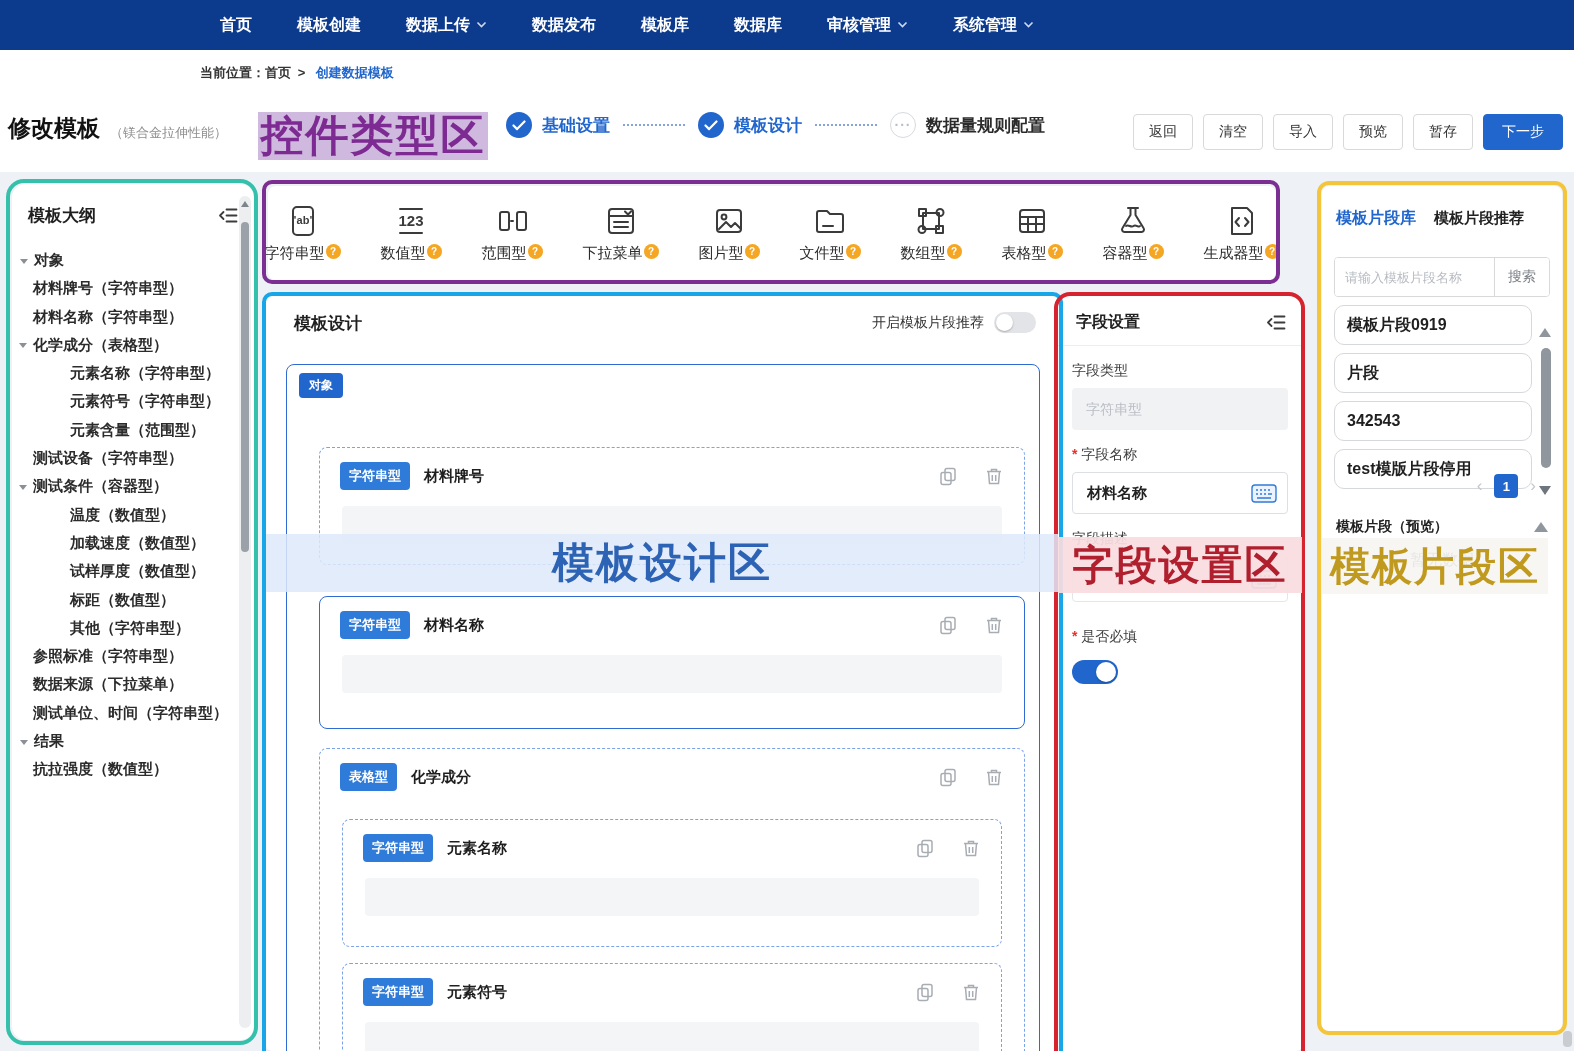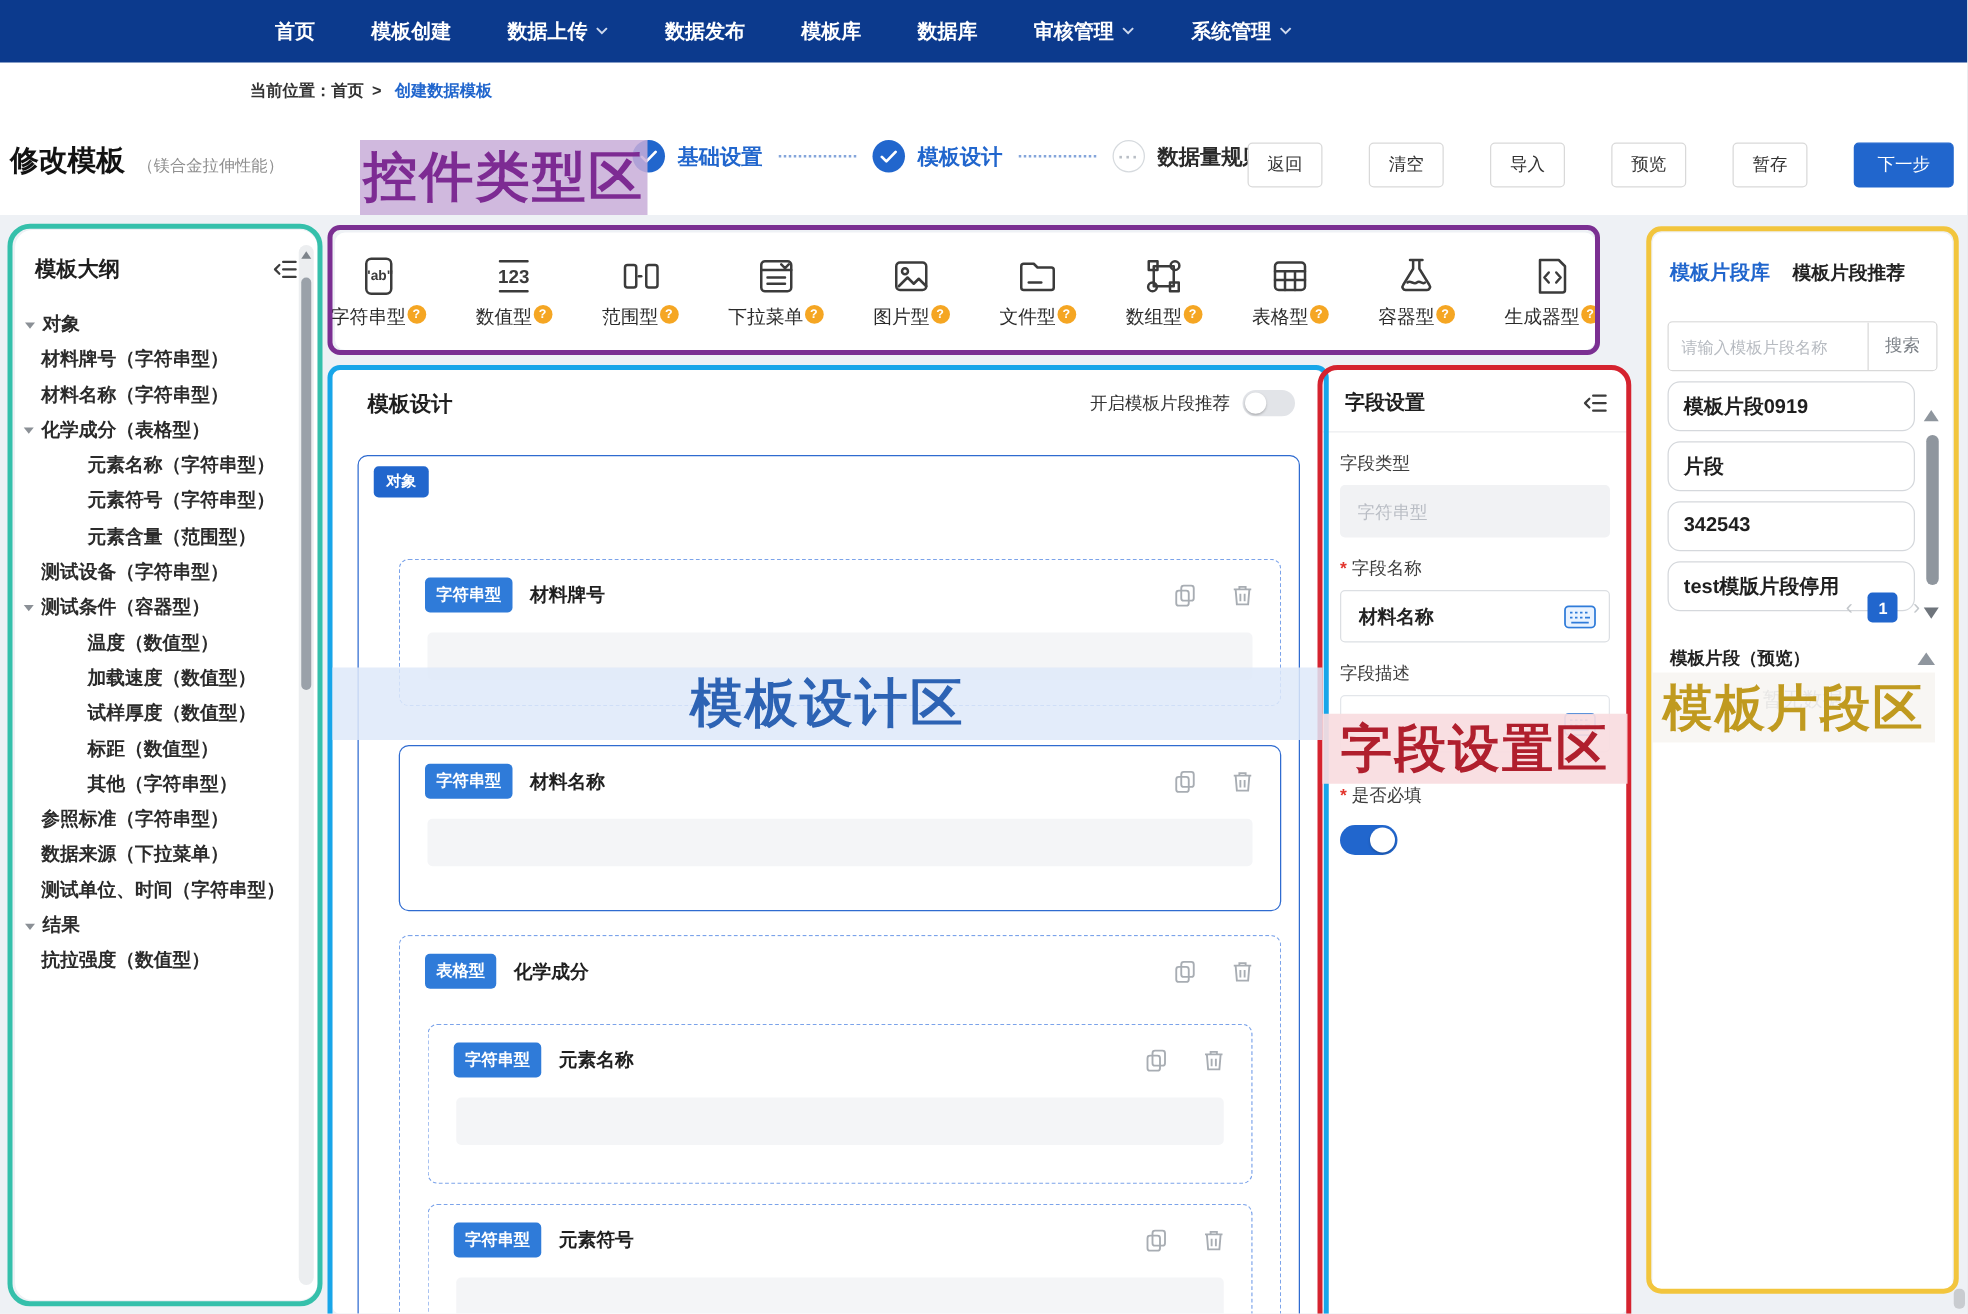--- a/index.html
+++ b/index.html
@@ -19,21 +19,21 @@
   
   .page-title{position:absolute;left:8px;top:113px;font-size:23px;font-weight:800;color:#121212;}
   .page-subtitle{position:absolute;left:110px;top:124px;font-size:13px;color:#8f8f8f;}
   .steps{position:absolute;left:506px;top:112px;display:flex;align-items:center;}
   .step{display:flex;align-items:center;gap:10px;}
   .step-circle{width:26px;height:26px;border-radius:50%;background:#2166cd;display:flex;align-items:center;justify-content:center;flex:none;}
   .step-label{font-size:17px;font-weight:700;color:#2166cd;white-space:nowrap;}
   .step.pending .step-circle{background:#fff;border:1px solid #d6dade;box-sizing:border-box;color:#b9bec5;font-size:14px;font-weight:700;letter-spacing:1px;}
   .step.pending .step-label{color:#2b2b2b;}
   .connector{width:62px;border-top:2px dotted #84a5da;margin:0 13px;}
-  .toolbar{position:absolute;right:11px;top:114px;display:flex;gap:37px;align-items:center;}
+  .toolbar{position:absolute;right:11px;top:114px;display:flex;gap:10px;align-items:center;}
   .btn{height:34px;padding:0 15px;background:#fff;border:1px solid #d9d9d9;border-radius:4px;
        font-size:14px;color:#333;display:flex;align-items:center;cursor:pointer;white-space:nowrap;}
   .btn.primary{background:#2166cd;border-color:#2166cd;color:#fff;padding:0 18px;}
 
   .content-bg{position:absolute;left:0;top:172px;right:0;bottom:0;background:#eef1f5;}
 
   
   .sidebar-panel{position:absolute;left:12px;top:184px;width:242px;height:856px;background:#fff;border-radius:14px;overflow:hidden;}
   .outline-header{display:flex;justify-content:space-between;align-items:center;padding:20px 16px 8px 16px;}
   .outline-title{font-size:17px;font-weight:800;color:#1f1f1f;}
@@ -119,24 +119,24 @@
 
   
   .ann{position:absolute;pointer-events:none;z-index:40;box-sizing:border-box;}
   .ann-border{border-style:solid;border-width:4px;background:transparent;}
   .ab-outline{left:6px;top:179px;width:252px;height:866px;border-color:#35c0ab;border-radius:18px;}
   .ab-control{left:262px;top:180px;width:1018px;height:104px;border-color:#7b2f92;border-radius:10px;}
   .ab-design{left:262px;top:292px;width:801px;height:792px;border-color:#18a6e9;border-radius:10px;}
   .ab-fields{left:1054px;top:292px;width:251px;height:790px;border-color:#d5232f;border-radius:16px;}
   .ab-frags{left:1317px;top:181px;width:250px;height:854px;border-color:#f2c53d;border-radius:12px;}
   .ann-label{display:flex;align-items:center;justify-content:center;font-weight:900;letter-spacing:2px;white-space:nowrap;}
-  .al-control{left:288px;top:112px;width:230px;height:60px;background:rgba(200,173,216,.85);color:#7d2b93;font-size:43px;}
+  .al-control{left:258px;top:112px;width:230px;height:48px;background:rgba(200,173,216,.85);color:#7d2b93;font-size:43px;}
   .al-outline{left:10px;top:532px;width:246px;height:64px;background:rgba(183,231,221,.92);color:#2ba38d;font-size:45px;}
   .al-design{left:266px;top:534px;width:792px;height:58px;background:rgba(222,233,249,.85);color:#2d63b4;font-size:42px;}
-  .al-fields{left:1058px;top:537px;width:244px;height:56px;background:rgba(249,221,224,.93);color:#b01f2d;font-size:41px;margin-top:34px;}
+  .al-fields{left:1058px;top:537px;width:244px;height:56px;background:rgba(249,221,224,.93);color:#b01f2d;font-size:41px;}
   .al-frags{left:1322px;top:538px;width:226px;height:56px;background:rgba(245,243,238,.72);color:#c09a1f;font-size:40px;}
 
   .page-scroll-nub{position:absolute;right:2px;bottom:4px;width:9px;height:16px;background:#c9ccd0;border-radius:4px;}
 </style>
 </head>
 <body>
 
 <div class="frame">
 
   <div class="navbar">

